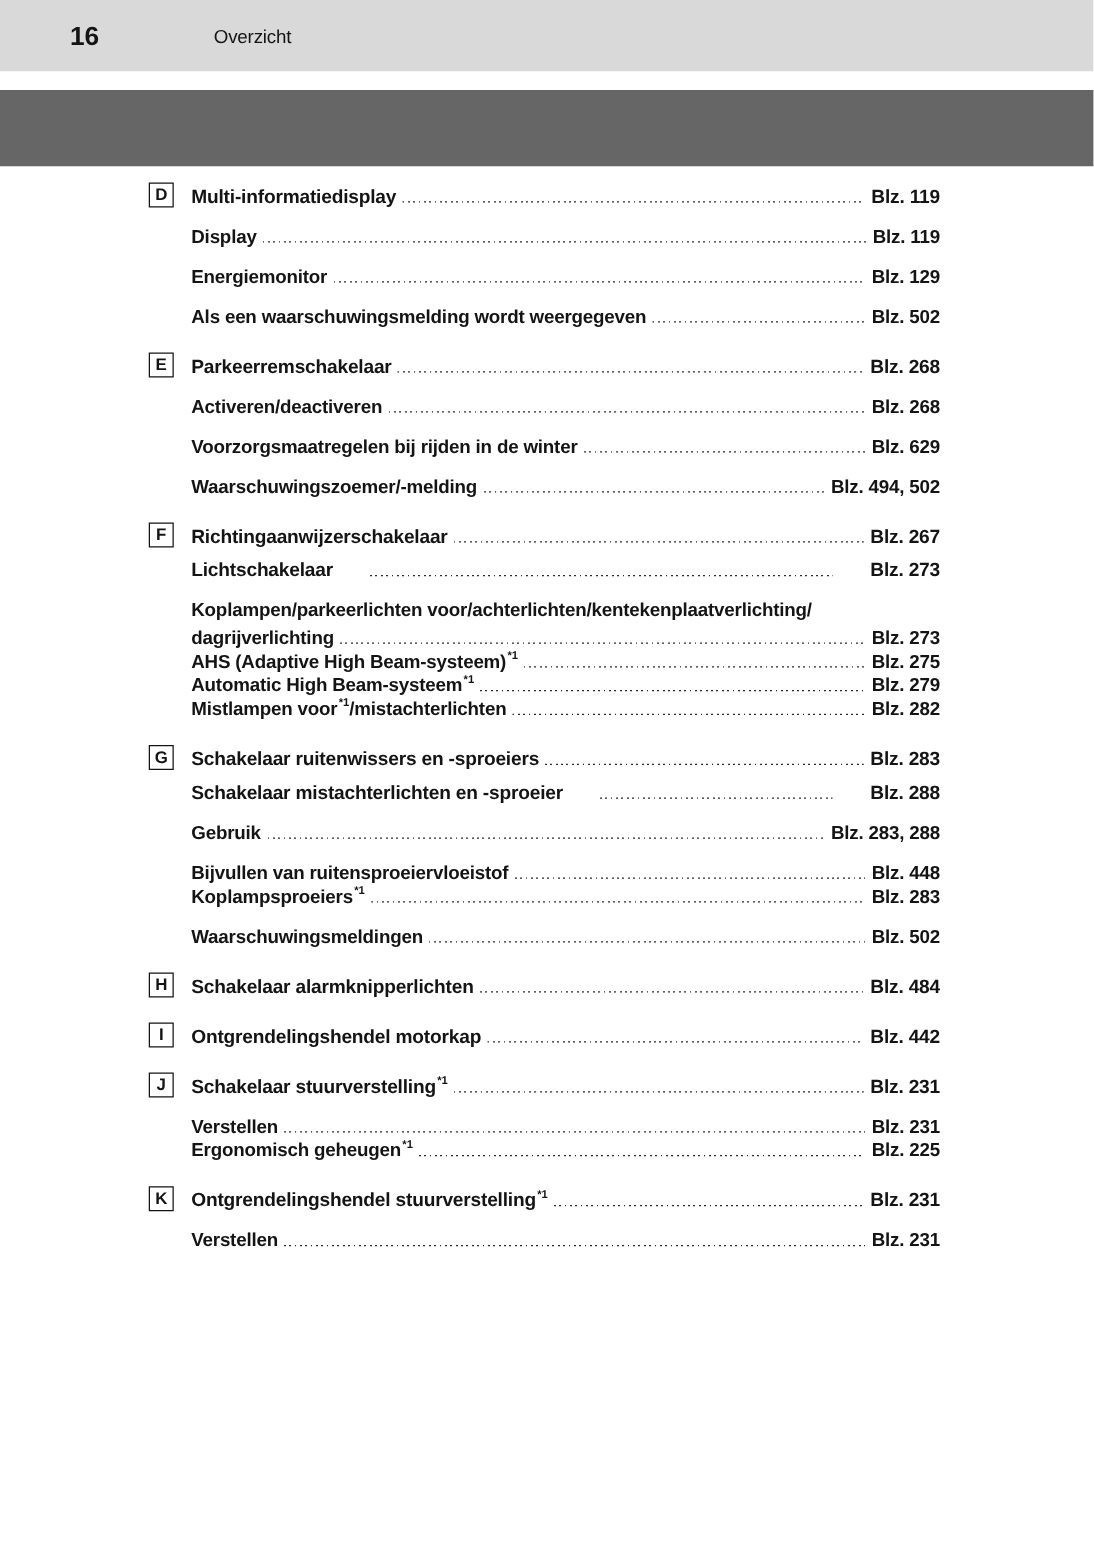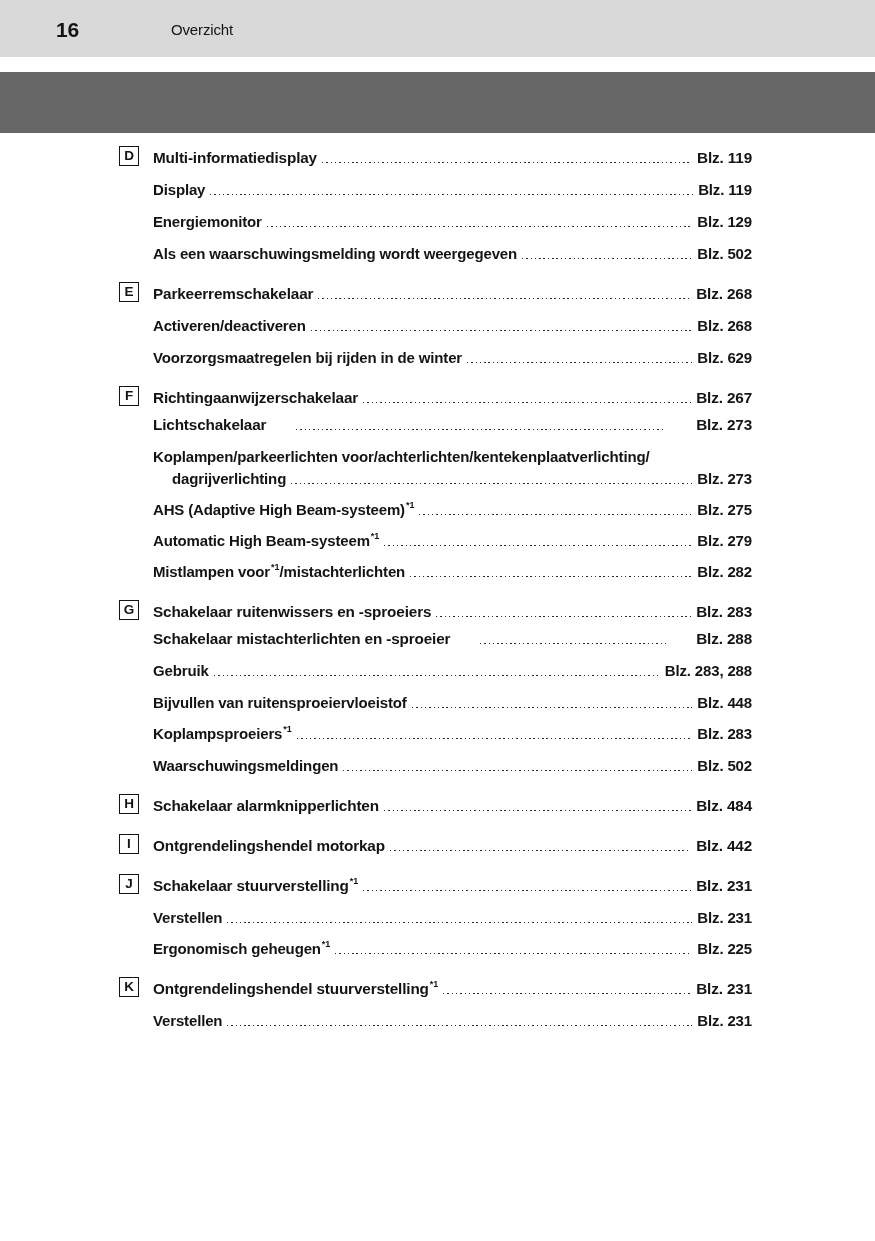--- a/index.html
+++ b/index.html
@@ -60,24 +60,24 @@
     align-items: baseline;
     line-height: 19px;
     font-size: 15px;
     font-weight: bold;
   }
   .row.head, .row.head-cont {
     font-weight: bold;
     font-size: 15.3px;
   }
   .row.sub        { margin-top: 13px; }
-  .row.sub.has-sup{ margin-top: 12px; }
+  .row.sub.has-sup{ margin-top: 0; }
   .row.head-cont  { margin-top: 8px; gap: 25px; }
   .row.wrap-start { margin-top: 13px; }
-  .row.wrap-cont  { margin-top: 3px; margin-left: 19px; }
+  .row.wrap-cont  { margin-top: 3px; }
 
   .letterbox {
     position: absolute;
     left: -34px; top: -2px;
     width: 18px; height: 18px;
     border: 1.5px solid #141414;
     background: #ffffff;
     font-size: 13.5px;
     font-weight: bold;
     text-align: center;
@@ -146,20 +146,25 @@
         <div class="row sub">
           <span class="txt">Activeren/deactiveren</span>
           <span class="leader"></span>
           <span class="page-ref">Blz. 268</span>
         </div>
         <div class="row sub">
           <span class="txt">Voorzorgsmaatregelen bij rijden in de winter</span>
           <span class="leader"></span>
           <span class="page-ref">Blz. 629</span>
         </div>
+        <div class="row sub">
+          <span class="txt">Waarschuwingszoemer/-melding</span>
+          <span class="leader"></span>
+          <span class="page-ref">Blz. 494, 502</span>
+        </div>
       </section>
       <section class="toc-section">
         <div class="row head">
           <span class="letterbox">F</span>
           <span class="txt">Richtingaanwijzerschakelaar</span>
           <span class="leader"></span>
           <span class="page-ref">Blz. 267</span>
         </div>
         <div class="row head-cont">
           <span class="txt">Lichtschakelaar</span>

